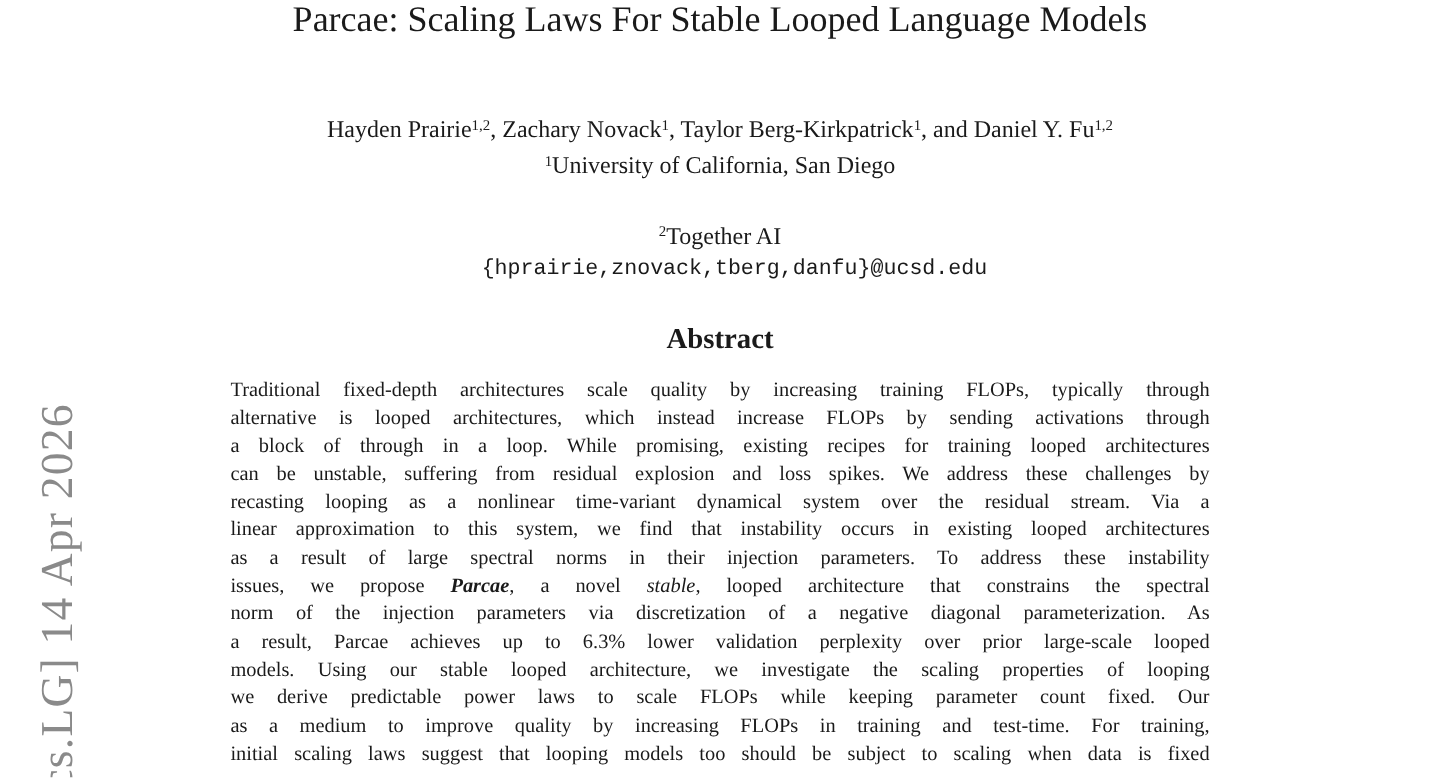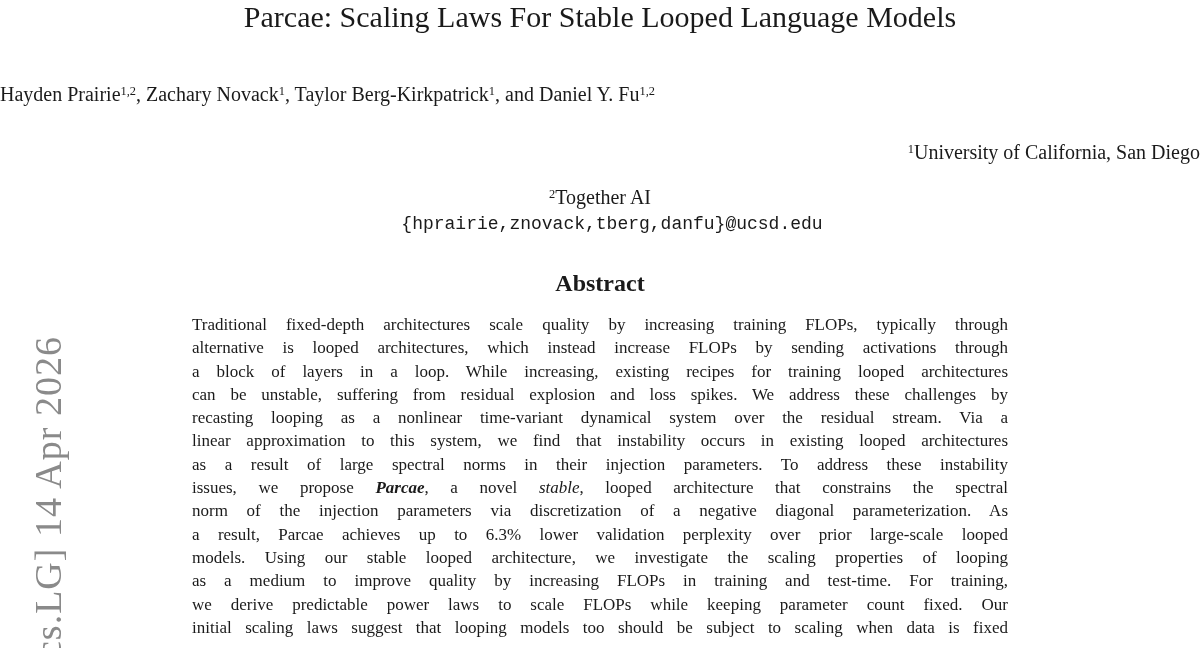--- a/index.html
+++ b/index.html
@@ -29,35 +29,36 @@
     left: 0;
     width: 100%;
     margin: 0;
     text-align: center;
     font-size: 30px;
     font-weight: normal;
     line-height: 44px;
   }
   .authors {
     position: absolute;
-    top: 80px;
+    top: 94px;
     left: 0;
     width: 100%;
+    text-align: center;
     font-size: 20px;
     line-height: 28px;
   }
   .aff {
     position: absolute;
     left: 0;
     width: 100%;
     text-align: center;
     font-size: 20px;
     line-height: 26px;
   }
-  .aff1 { top: 139px; text-align: right; }
+  .aff1 { top: 125px; }
   .aff2 { top: 184px; }
   .email {
     position: absolute;
     top: 211px;
     left: 0;
     width: 100%;
     text-align: center;
     font-family: "Liberation Mono", "DejaVu Sans Mono", monospace;
     font-size: 18px;
     line-height: 26px;
@@ -112,27 +113,27 @@
 
   <div class="aff aff2"><sup>2</sup><span>Together AI</span></div>
 
   <div class="email">{hprairie,znovack,tberg,danfu}@ucsd.edu</div>
 
   <div class="abs-heading">Abstract</div>
 
   <div class="abs-body">
       <div class="abs-line"><span>Traditional fixed-depth architectures scale quality by increasing training FLOPs, typically through</span></div>
       <div class="abs-line"><span>alternative is </span><span style="">looped architectures</span><span>, which instead increase FLOPs by sending activations through</span></div>
-      <div class="abs-line"><span>a block of layers in a loop. While increasing, existing recipes for training looped architectures</span></div>
+      <div class="abs-line"><span>a block of through in a loop. While promising, existing recipes for training looped architectures</span></div>
       <div class="abs-line"><span>can be unstable, suffering from residual explosion and loss spikes. We address these challenges by</span></div>
       <div class="abs-line"><span>recasting looping as a nonlinear time-variant dynamical system over the residual stream. Via a</span></div>
       <div class="abs-line"><span>linear approximation to this system, we find that instability occurs in existing looped architectures</span></div>
       <div class="abs-line"><span>as a result of large spectral norms in their injection parameters. To address these instability</span></div>
       <div class="abs-line"><span>issues, we propose </span><span style="font-style: italic; font-weight: bold;">Parcae</span><span>, a novel </span><span style="font-style: italic;">stable</span><span>, looped architecture that constrains the spectral</span></div>
       <div class="abs-line"><span>norm of the injection parameters via discretization of a negative diagonal parameterization. As</span></div>
       <div class="abs-line"><span>a result, Parcae achieves up to 6.3% lower validation perplexity over prior large-scale looped</span></div>
       <div class="abs-line"><span>models. Using our stable looped architecture, we investigate the scaling properties of looping</span></div>
+      <div class="abs-line"><span>we derive predictable power laws to scale FLOPs while keeping parameter count fixed. Our</span></div>
       <div class="abs-line"><span>as a medium to improve quality by increasing FLOPs in training and test-time. For training,</span></div>
-      <div class="abs-line"><span>we derive predictable power laws to scale FLOPs while keeping parameter count fixed. Our</span></div>
       <div class="abs-line"><span>initial scaling laws suggest that looping models too should be subject to scaling when data is fixed</span></div>
     </div>
 
 </div>
 
 </body></html>

